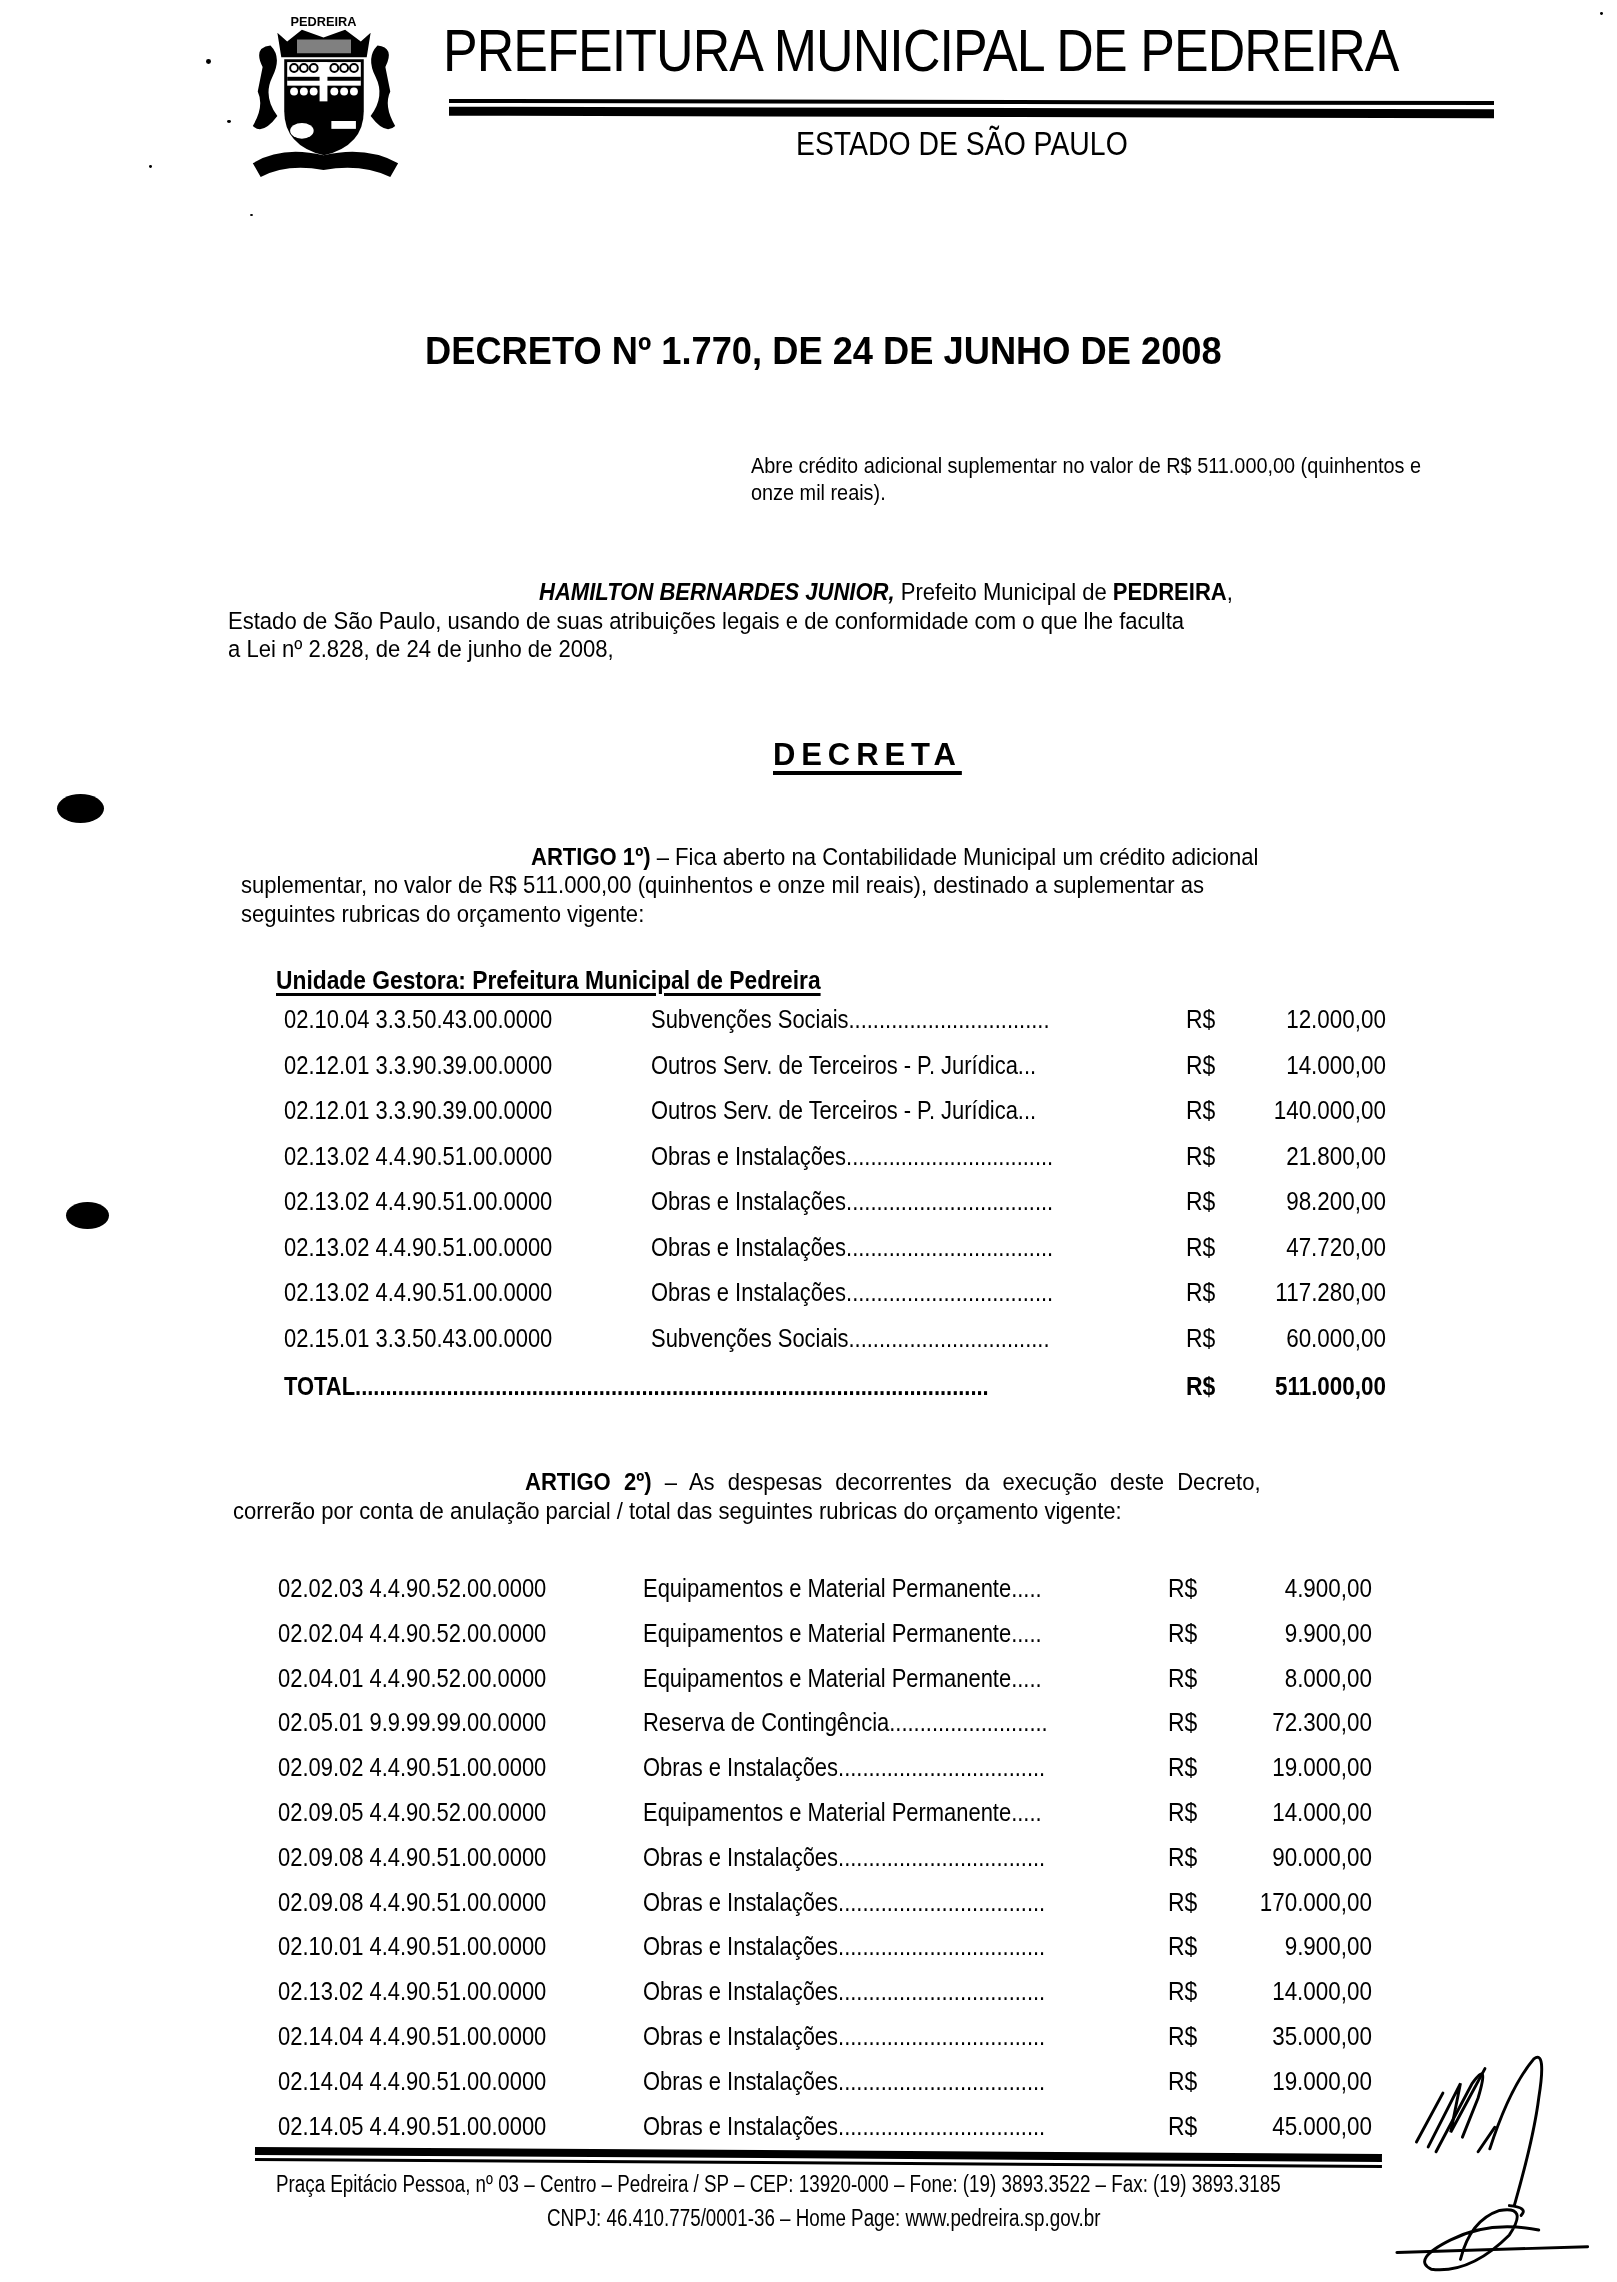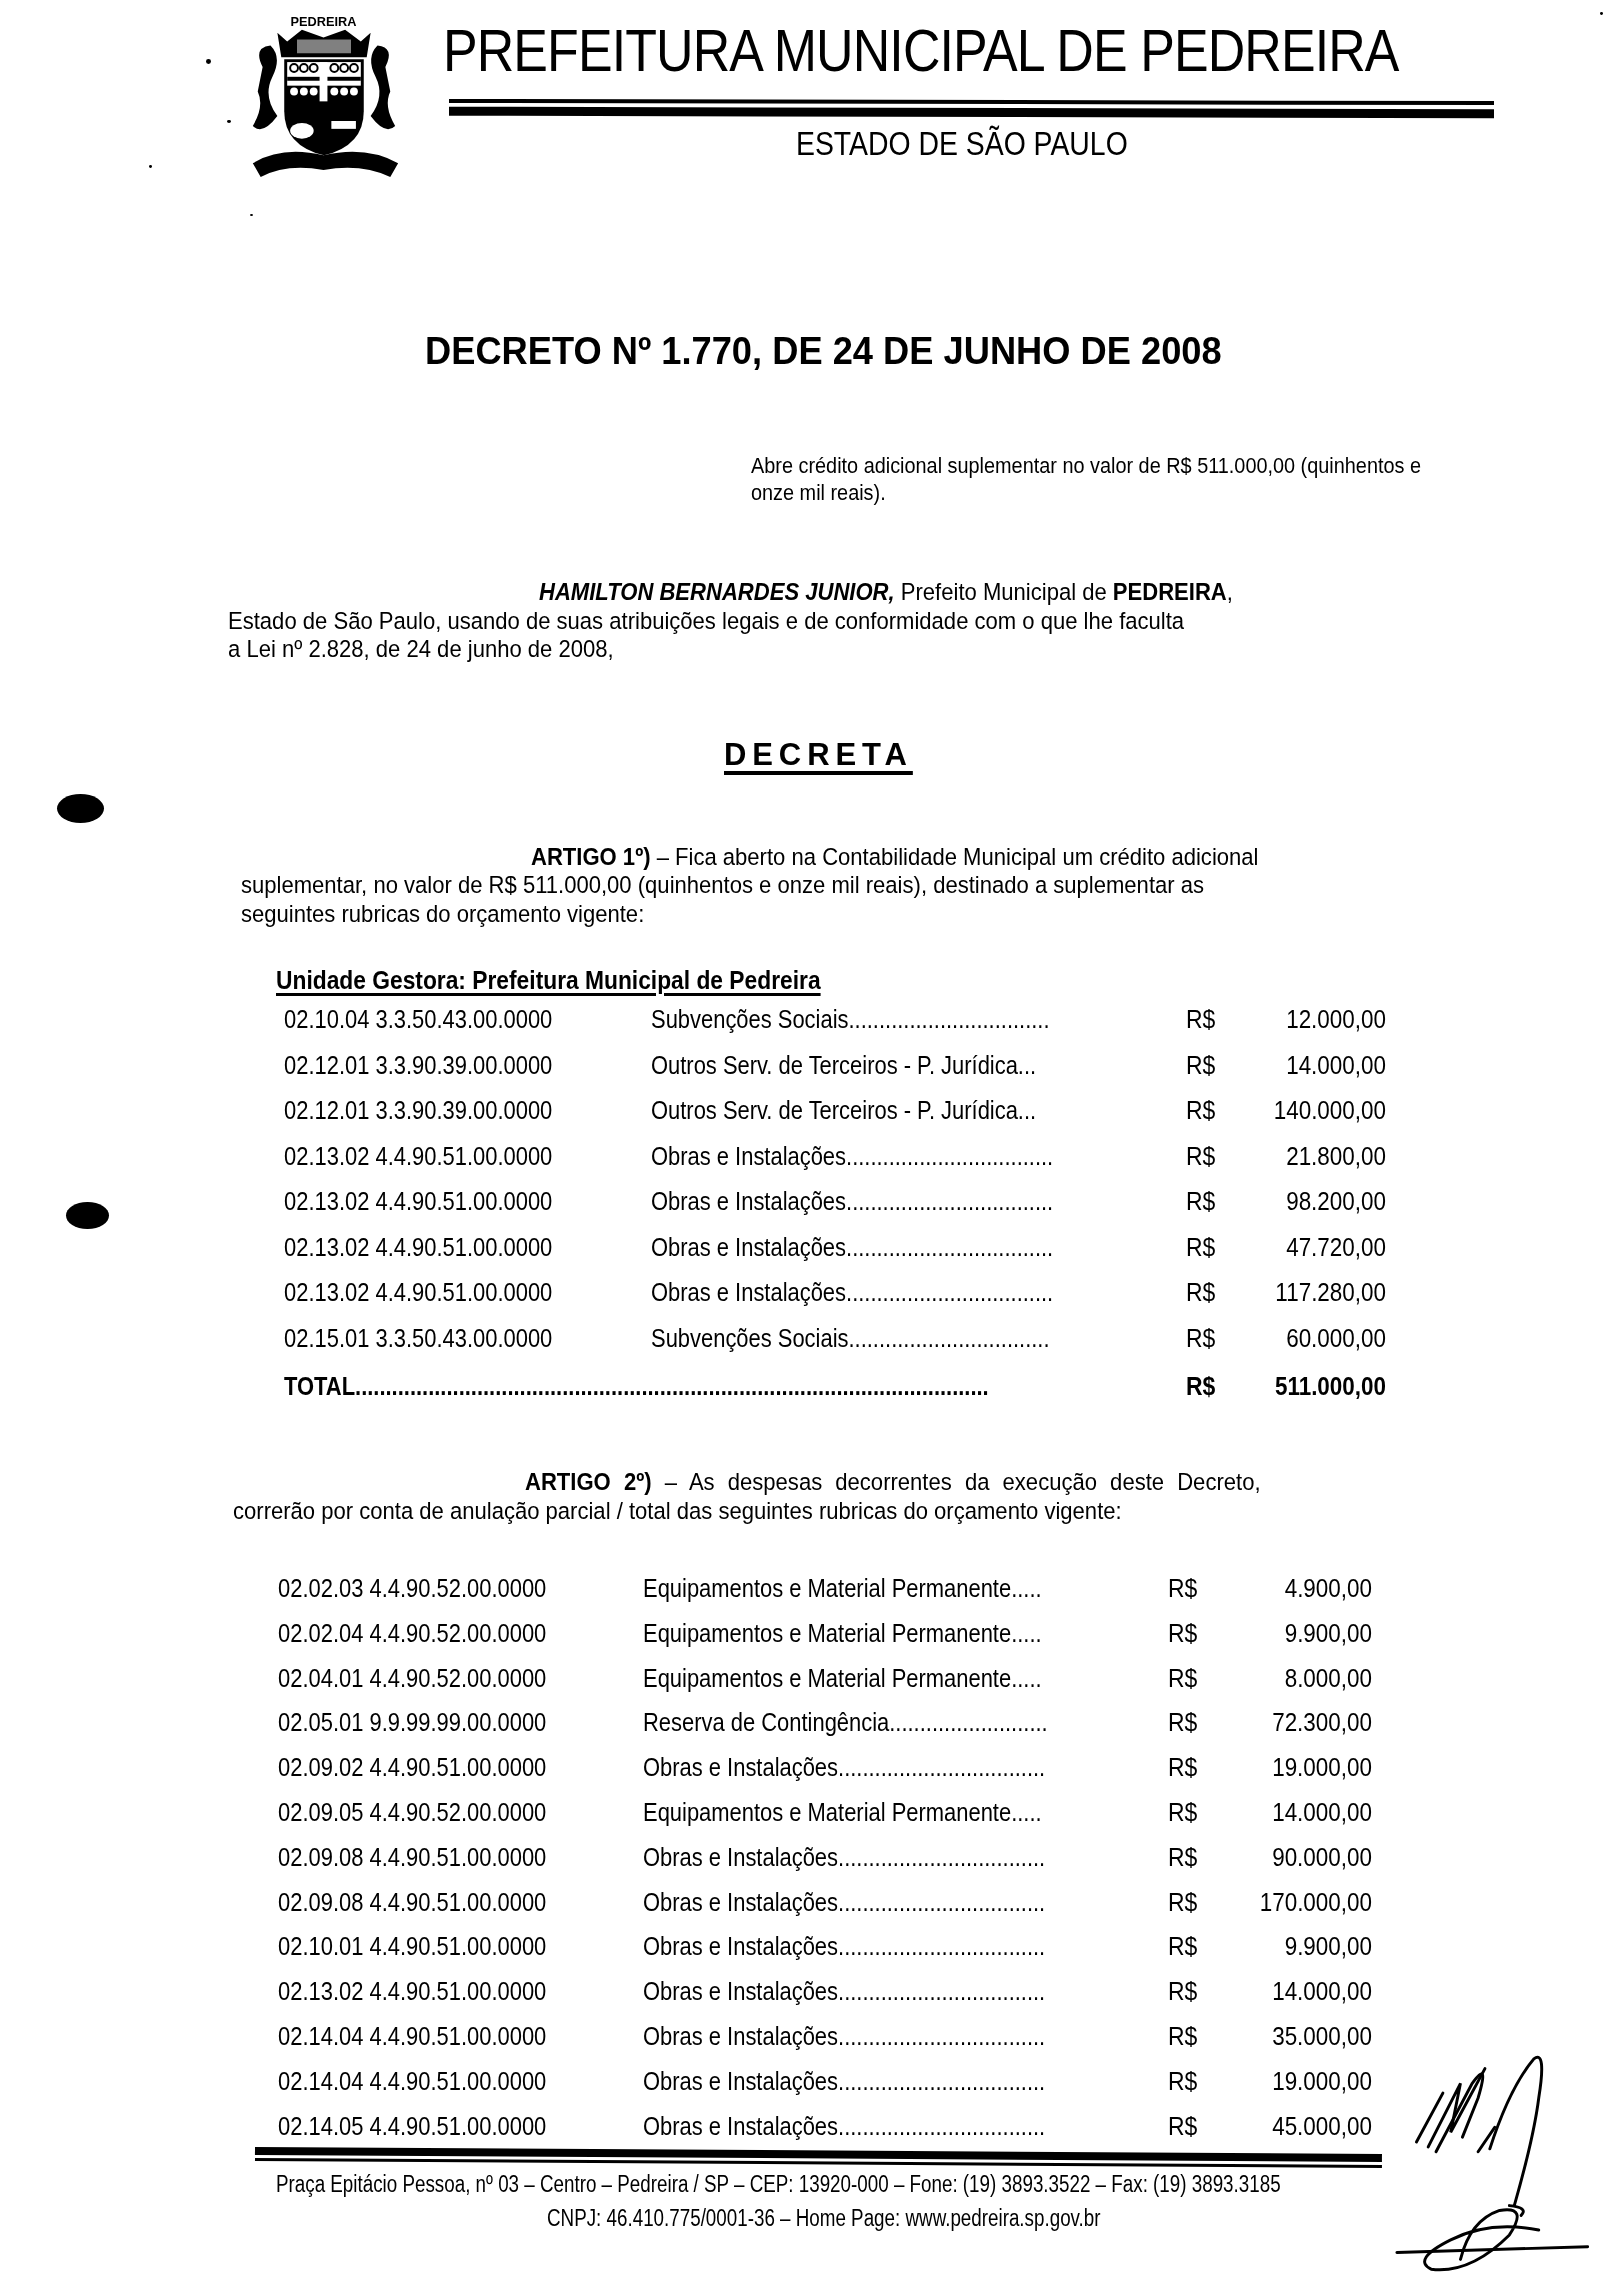--- a/index.html
+++ b/index.html
@@ -16,21 +16,21 @@
   
   #decree-title { left:425px; top:329px; font-size:39px; font-weight:bold; white-space:nowrap; transform:scaleX(0.93); transform-origin:left top; }
   #ementa { left:751px; top:453px; font-size:21.6px; line-height:26.5px; width:745px; transform:scaleX(0.92); transform-origin:left top; }
 
   
   .para { font-size:24.5px; line-height:28px; transform:scaleX(0.90); transform-origin:left top; white-space:nowrap; }
   #pre-1 { left:539px; top:578px; }
   #pre-2 { left:228px; top:607px; }
   #pre-3 { left:228px; top:635px; }
 
-  #decreta { left:724px; top:737px; font-size:31px; font-weight:bold; letter-spacing:5.9px; text-decoration:underline; text-underline-offset:5.9px; text-decoration-thickness:3.9px; }
+  #decreta { left:773px; top:737px; font-size:31px; font-weight:bold; letter-spacing:5.9px; text-decoration:underline; text-underline-offset:5.9px; text-decoration-thickness:3.9px; }
 
   
   #art1-1 { left:531px; top:843px; }
   #art1-2 { left:241px; top:871px; }
   #art1-3 { left:241px; top:900px; }
   #ug-heading { left:276px; top:965px; font-size:26.5px; font-weight:bold; text-decoration:underline; text-underline-offset:3.9px; text-decoration-thickness:2.9px; transform:scaleX(0.86); transform-origin:left top; white-space:nowrap; }
 
   
   .row { position:absolute; height:29px; font-size:25.5px; white-space:nowrap; }
   .row .code { position:absolute; left:0; transform:scaleX(0.86); transform-origin:left top; }

